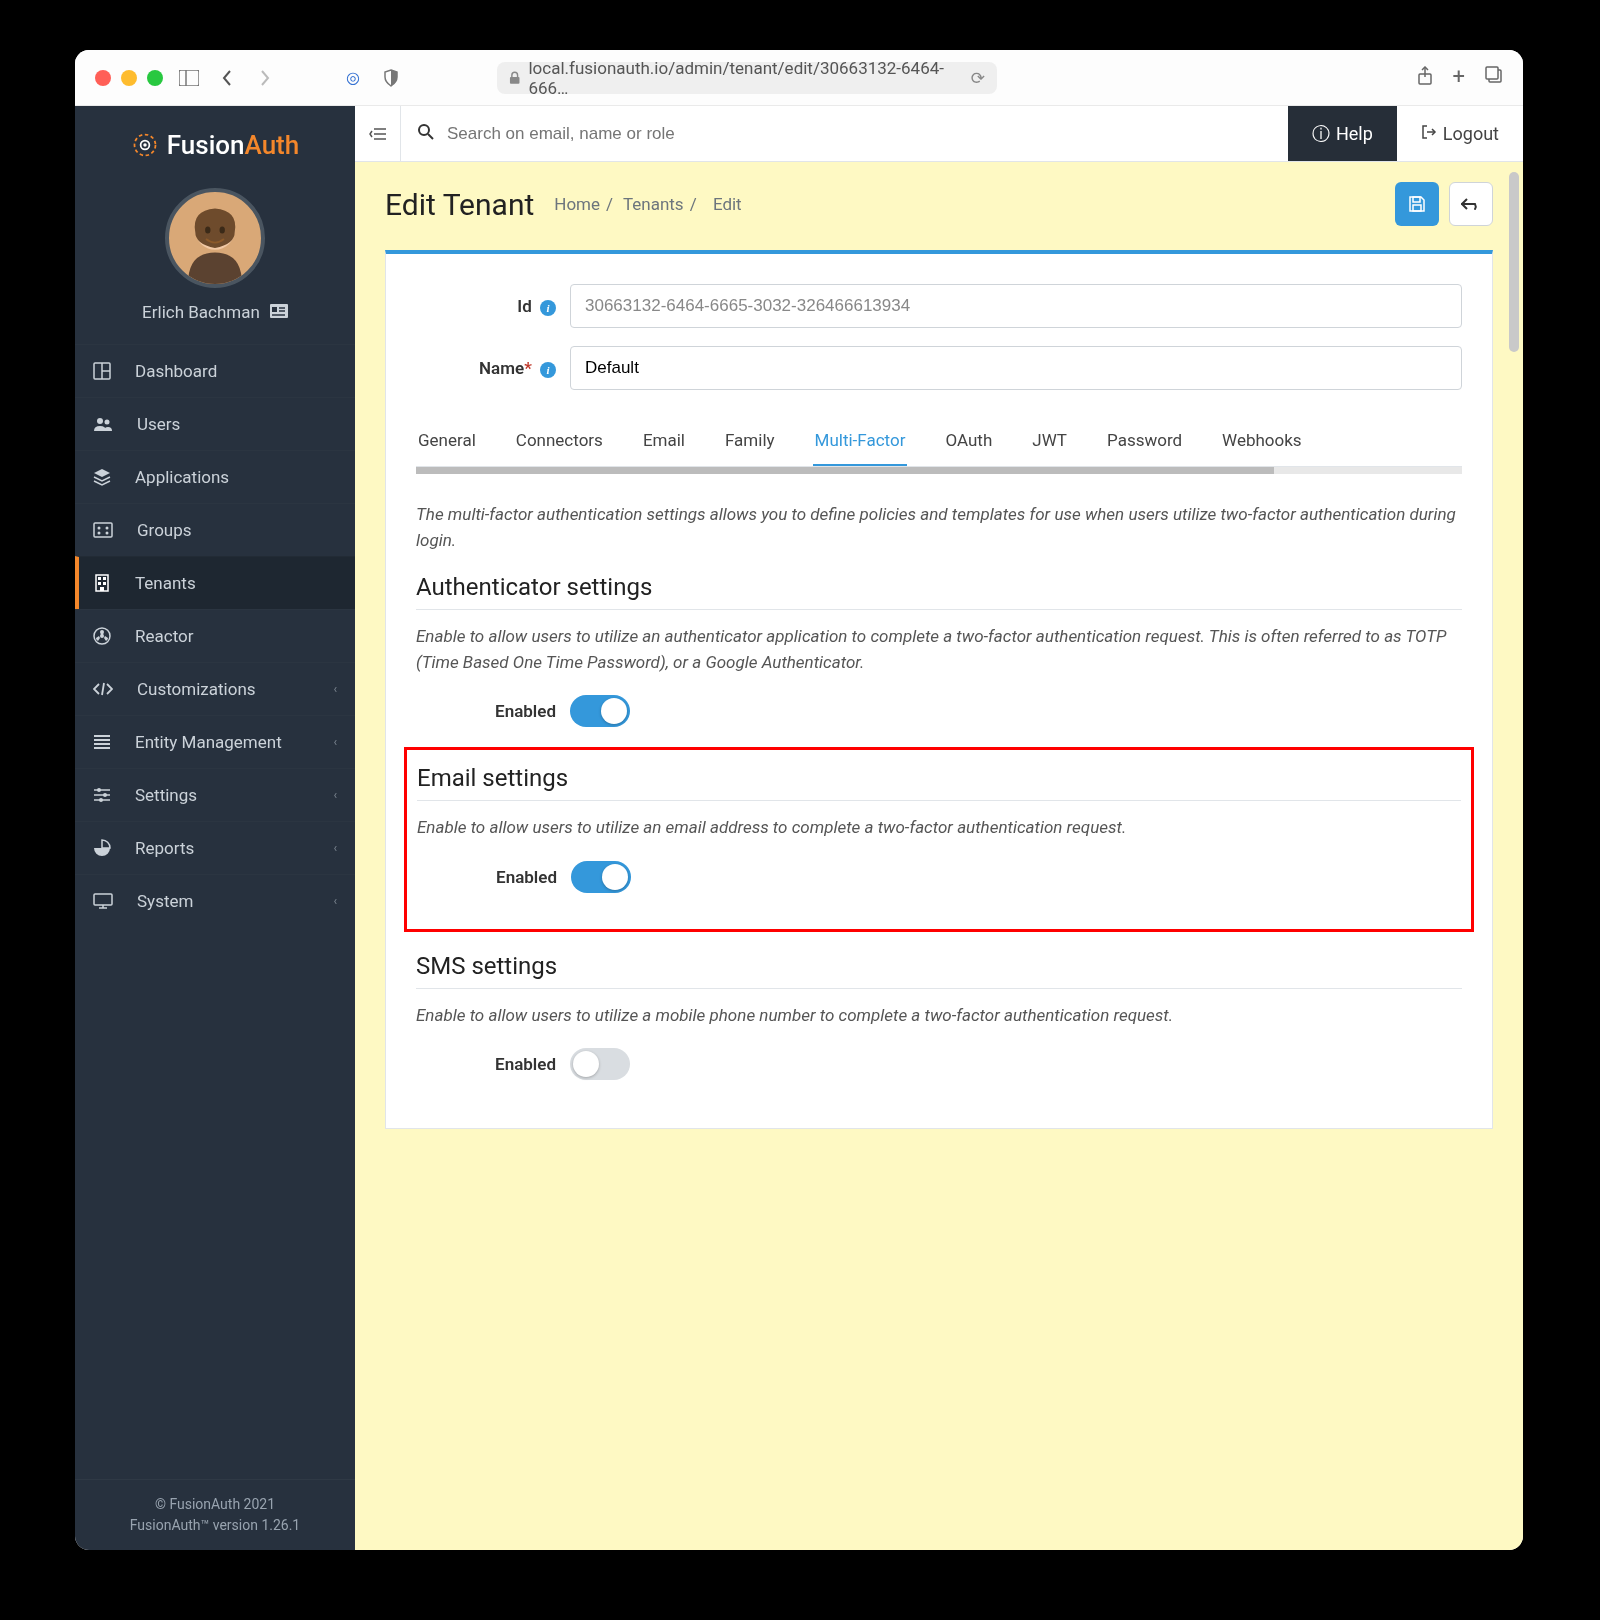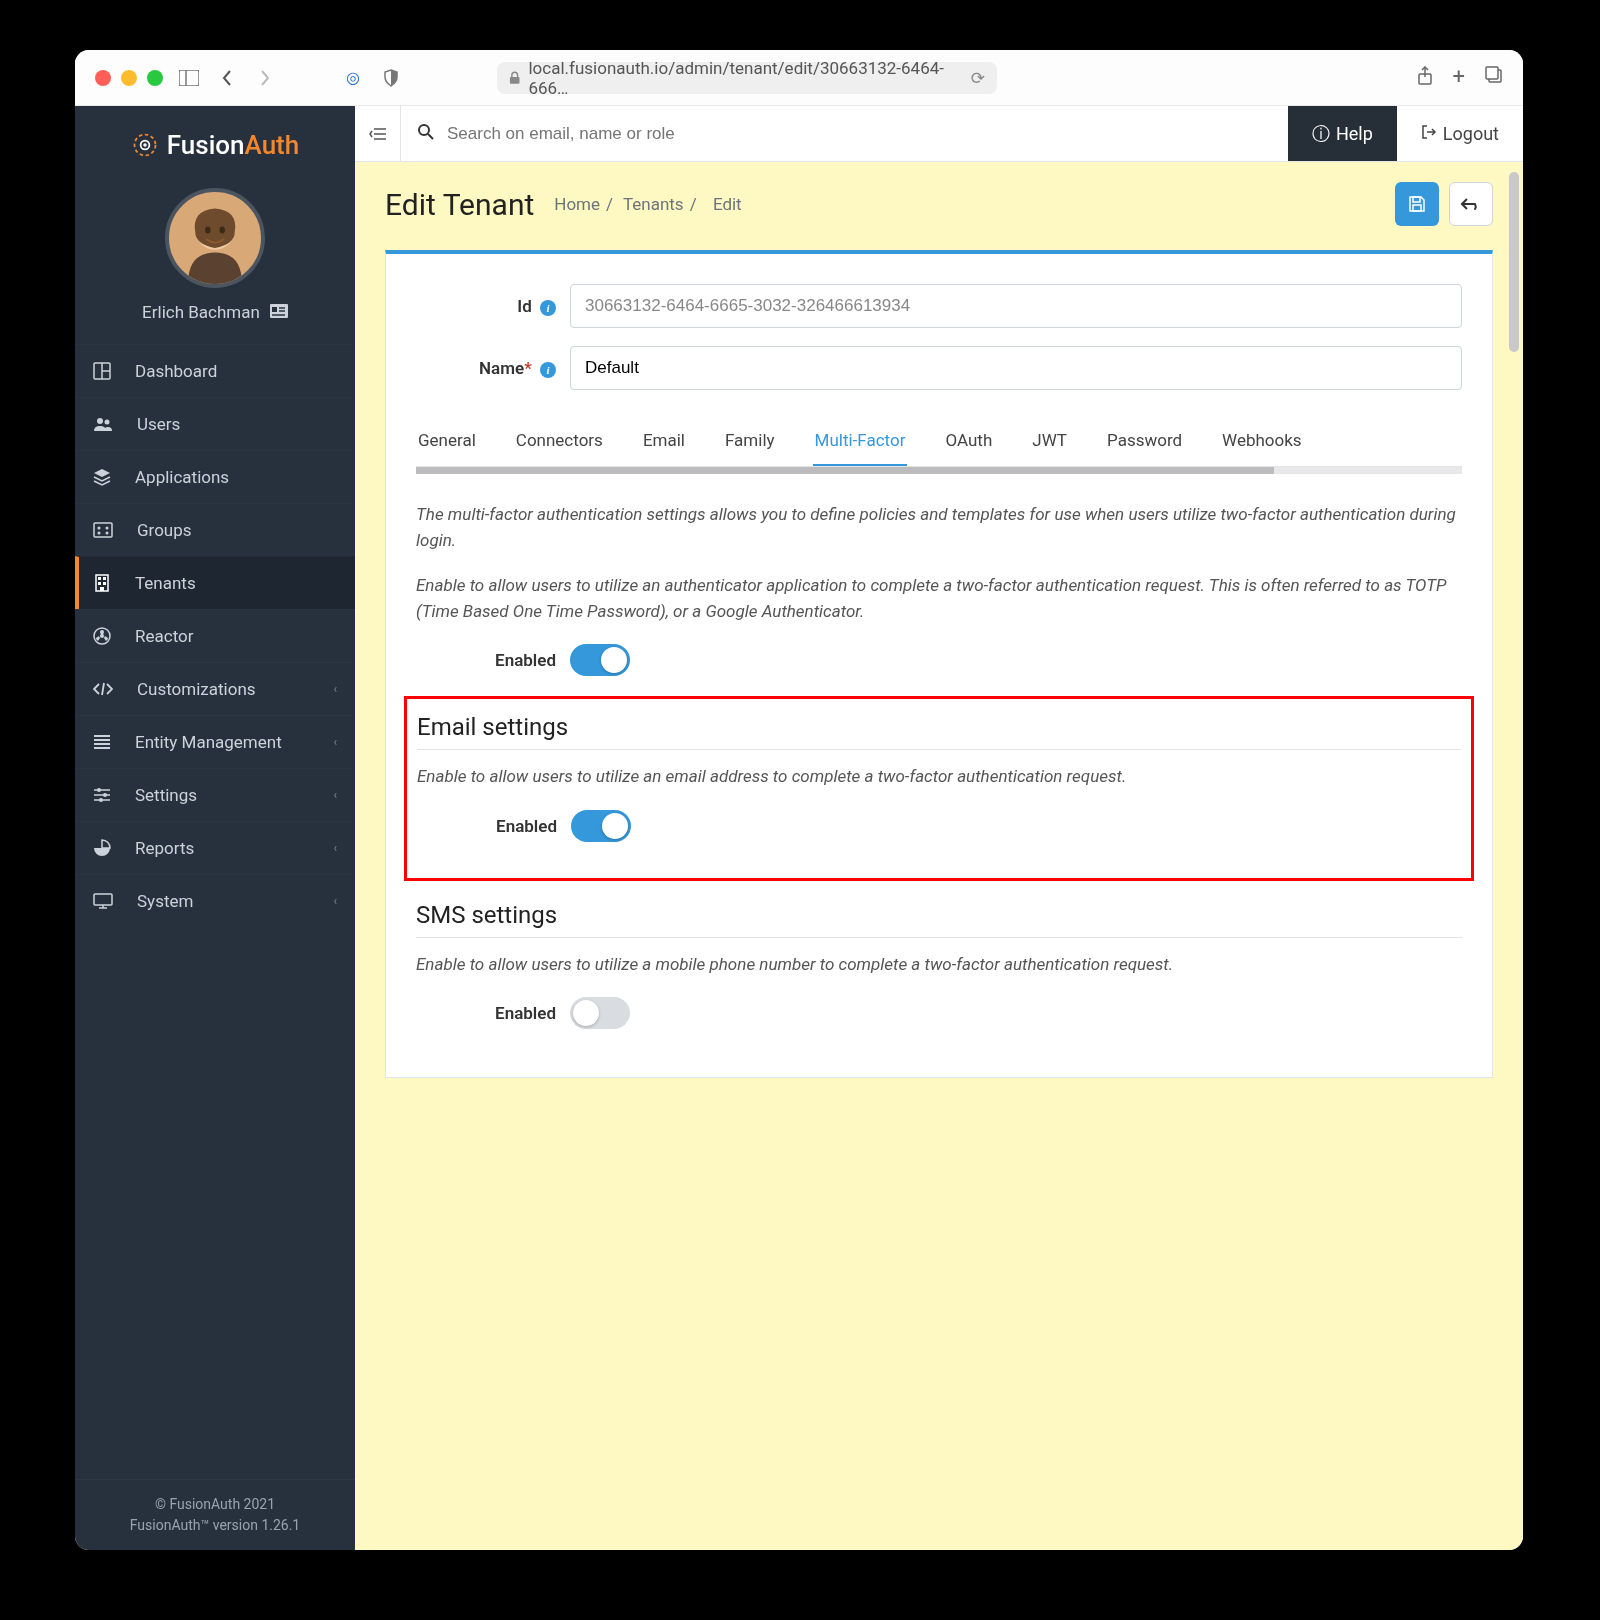--- a/index.html
+++ b/index.html
@@ -375,20 +375,21 @@
           <div class="tab">JWT</div>
           <div class="tab">Password</div>
           <div class="tab">Webhooks</div>
         </div>
         <div class="tab-scroll-indicator">
               <div class="thumb"></div>
             </div>
 
         <p class="section-desc">The multi-factor authentication settings allows you to define policies and templates for use when users utilize two-factor authentication during login.</p>
 
+        <h2 class="section-title">Authenticator settings</h2>
         <p class="sub-desc">Enable to allow users to utilize an authenticator application to complete a two-factor authentication request. This is often referred to as TOTP (Time Based One Time Password), or a Google Authenticator.</p>
         <div class="form-row">
           <label class="simple">Enabled</label>
           <div class="toggle on">
                 <div class="knob"></div>
               </div>
         </div>
 
         <div class="highlight-box">
           <h2 class="section-title">Email settings</h2>

